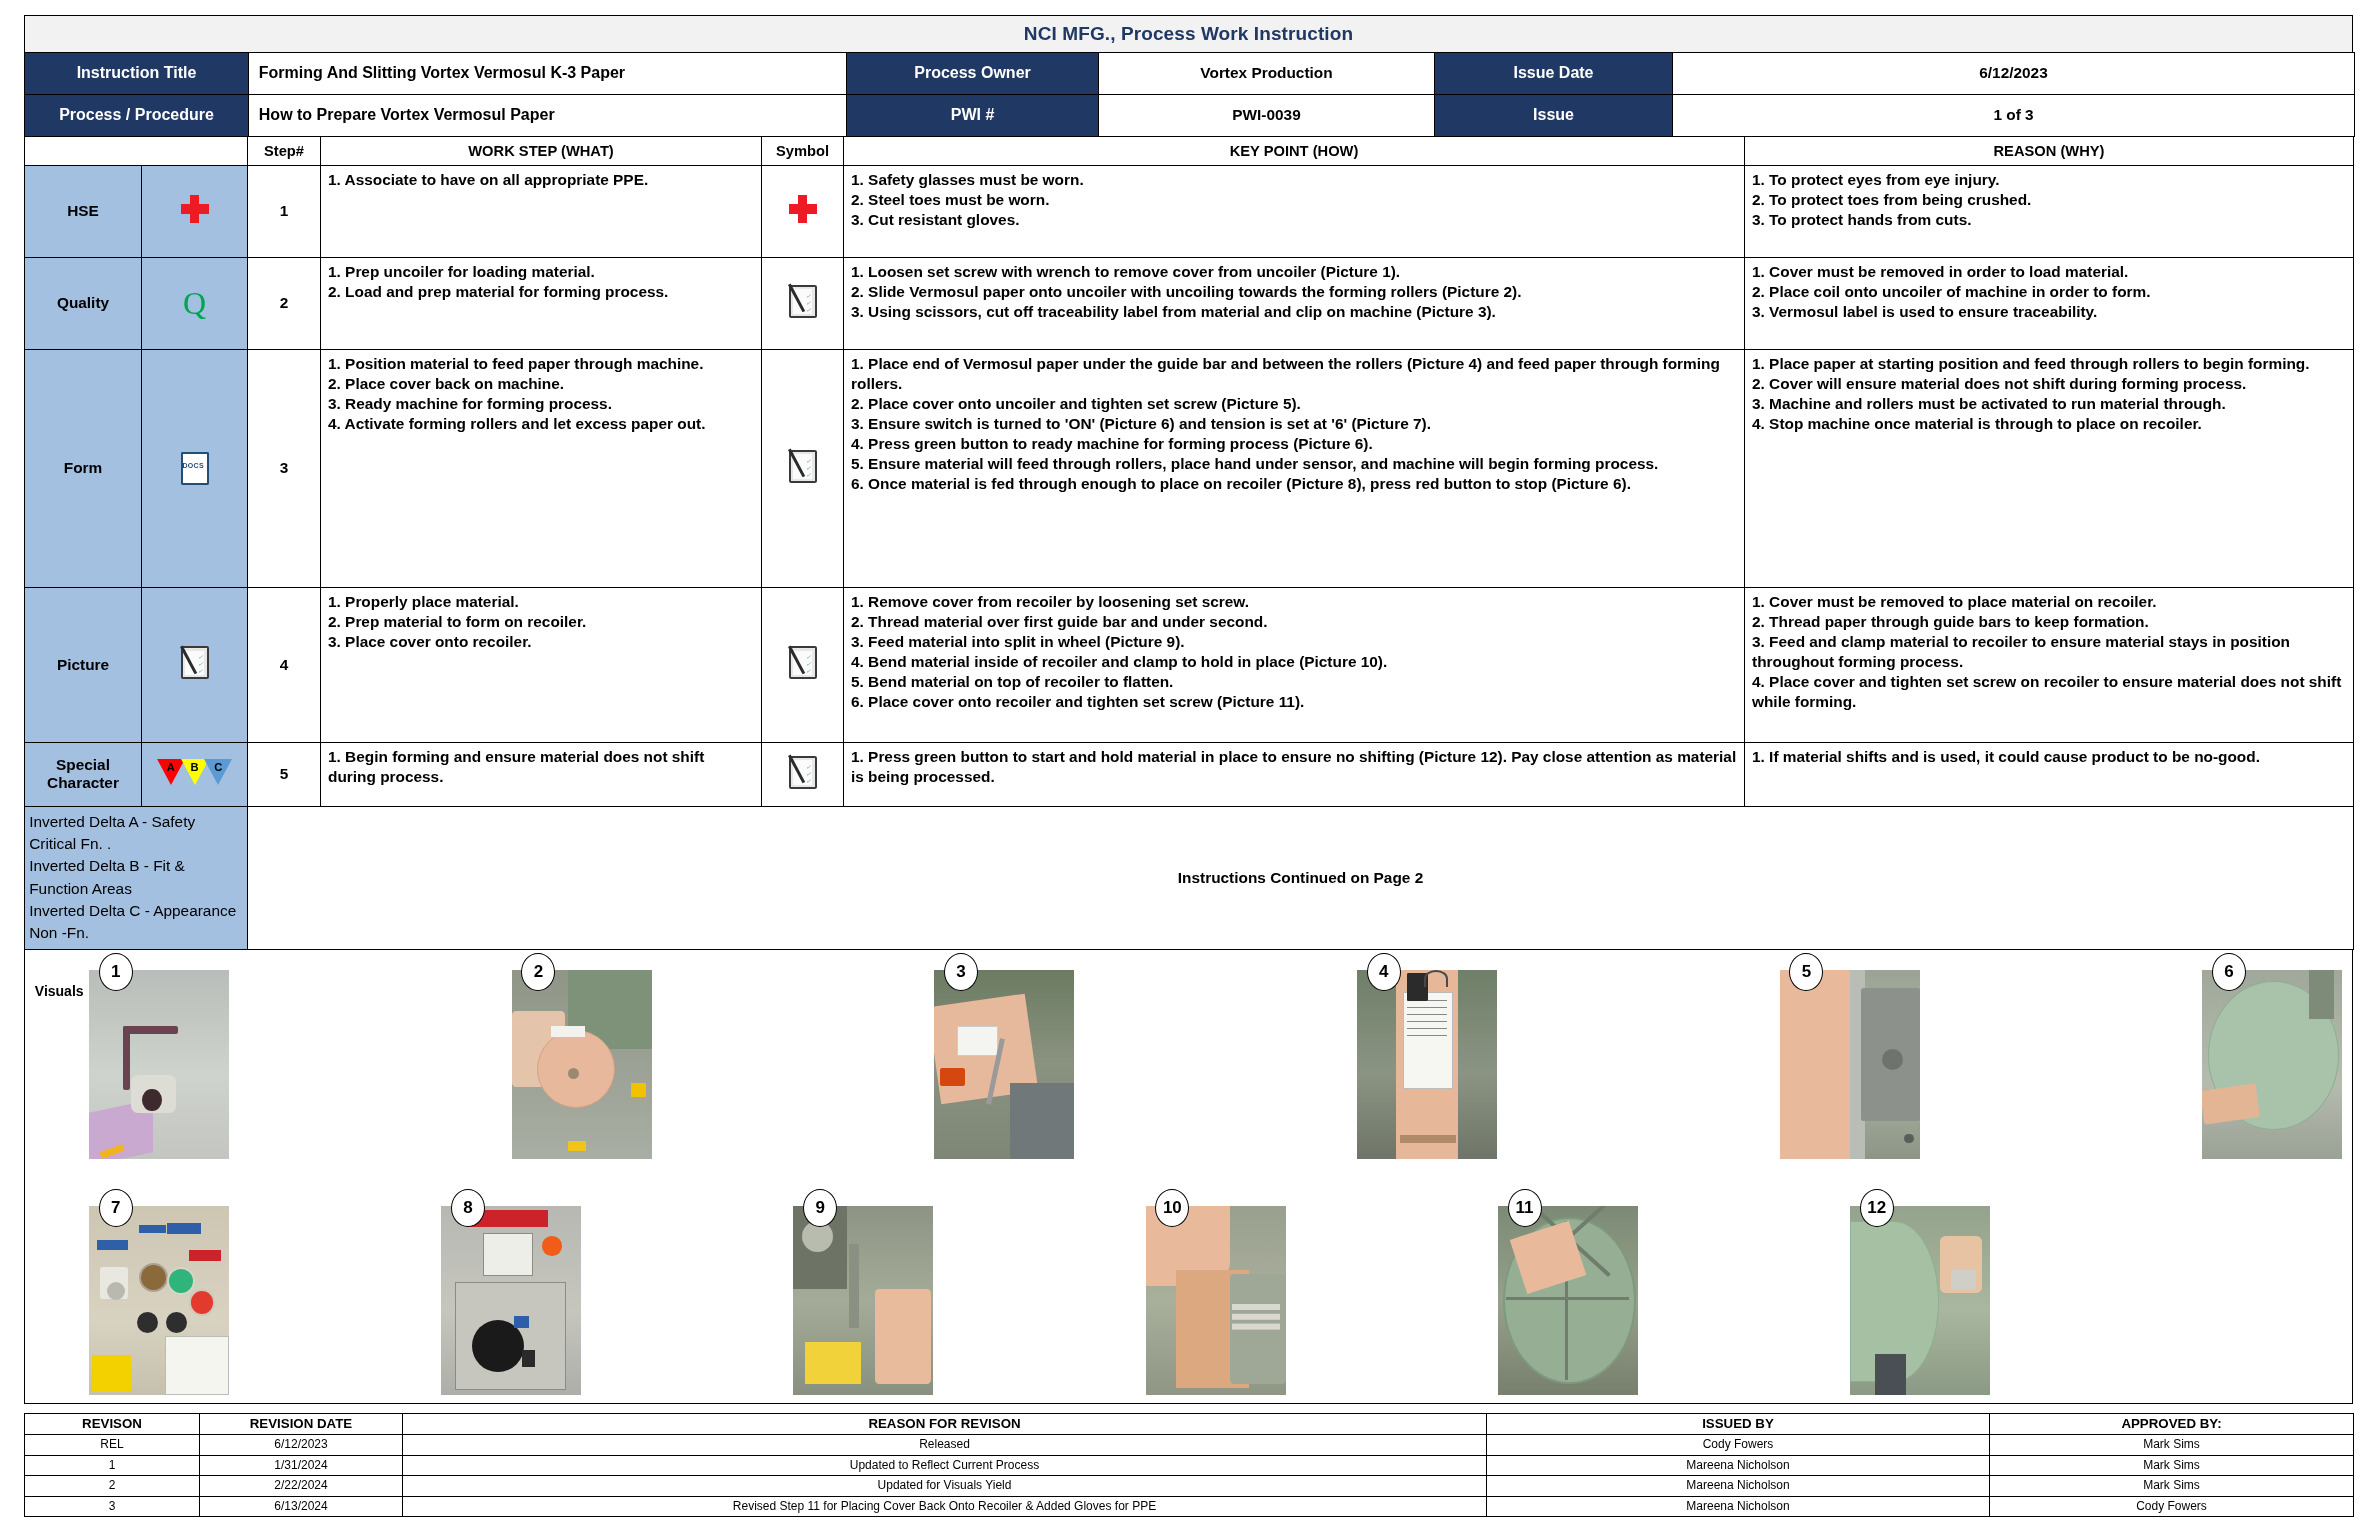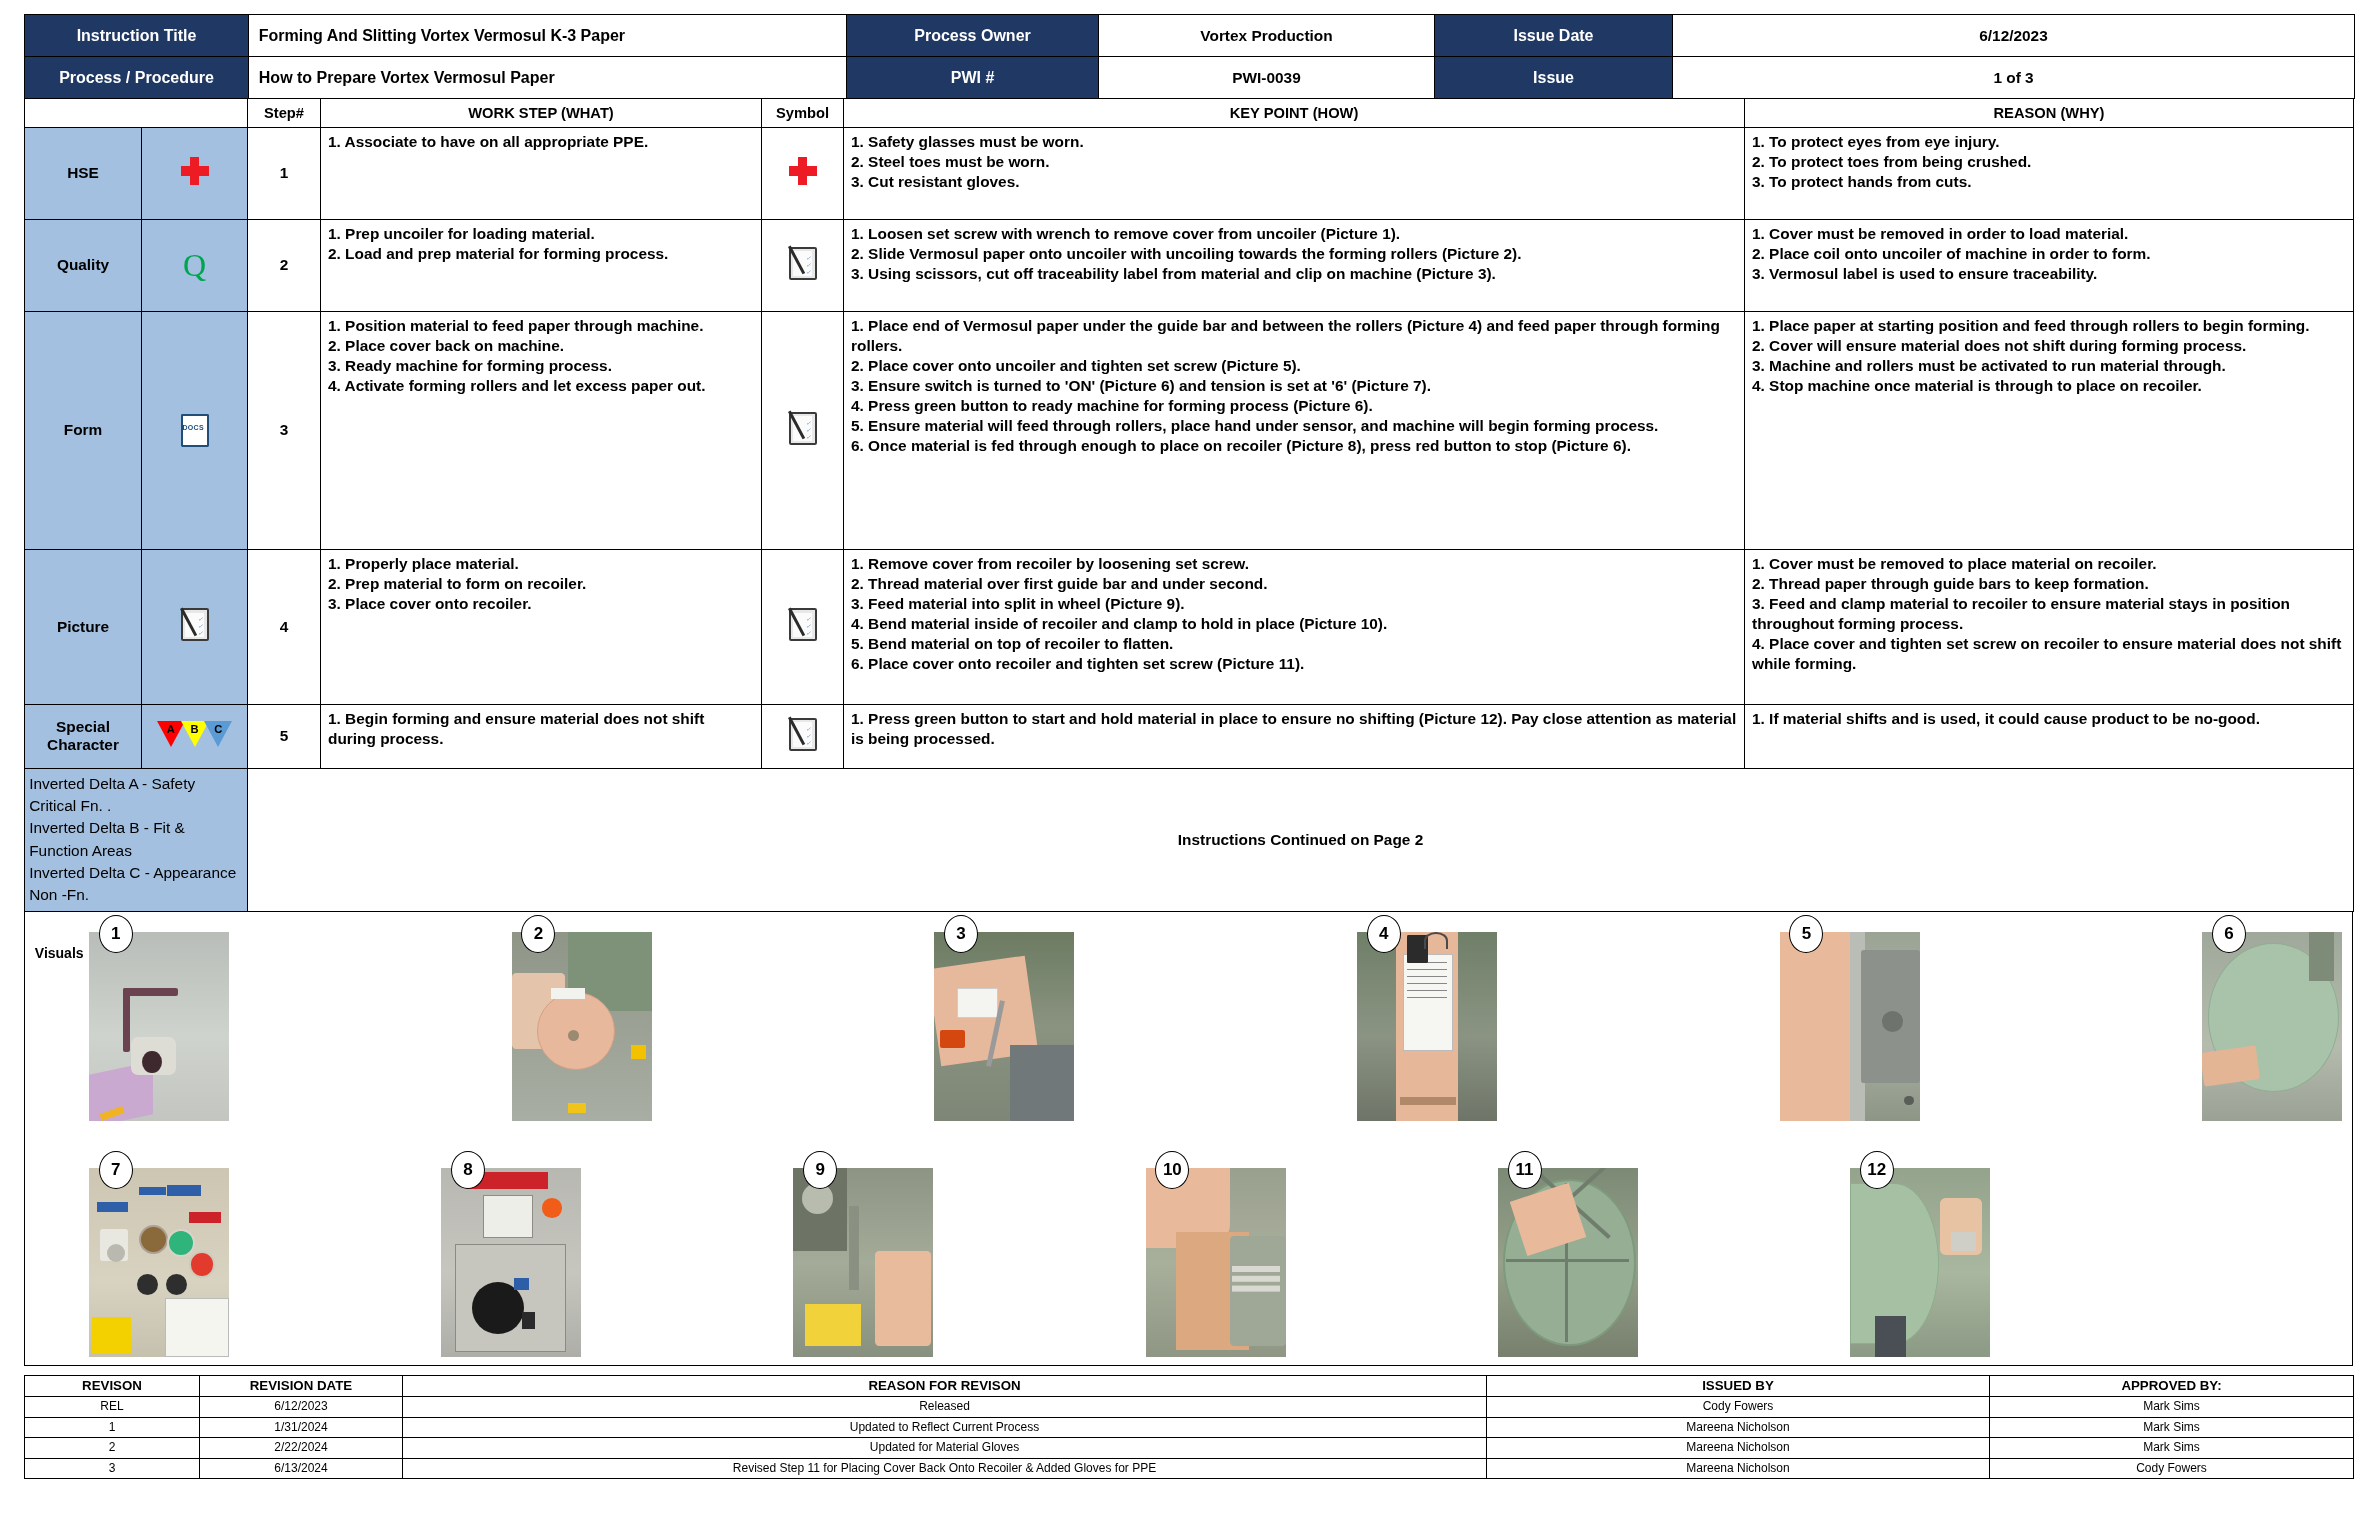--- a/index.html
+++ b/index.html
@@ -89,20 +89,21 @@
   .rev thead th{font-size:13.3px;font-weight:bold;}
   .rev tbody td{font-weight:normal;}
 
   .footer{position:relative;height:42px;margin-top:15.4px;}
 </style>
 </head>
 <body>
 
 <div class="page">
 
+  <div class="titlebar">NCI MFG., Process Work Instruction</div>
 
   <table class="hdr">
     <colgroup>
       <col style="width:224px">
         <col style="width:598px">
         <col style="width:252px">
       <col style="width:336px">
         <col style="width:238px">
         <col style="width:682px">
     </colgroup>
@@ -493,21 +494,21 @@
         <tr>
           <td>1</td>
           <td>1/31/2024</td>
           <td>Updated to Reflect Current Process</td>
           <td>Mareena Nicholson</td>
           <td>Mark Sims</td>
         </tr>
         <tr>
           <td>2</td>
           <td>2/22/2024</td>
-          <td>Updated for Material Gloves</td>
+          <td>Updated for Visuals Yield</td>
           <td>Mareena Nicholson</td>
           <td>Mark Sims</td>
         </tr>
         <tr>
           <td>3</td>
           <td>6/13/2024</td>
           <td>Revised Step 11 for Placing Cover Back Onto Recoiler &amp; Added Gloves for PPE</td>
           <td>Mareena Nicholson</td>
           <td>Cody Fowers</td>
         </tr>

